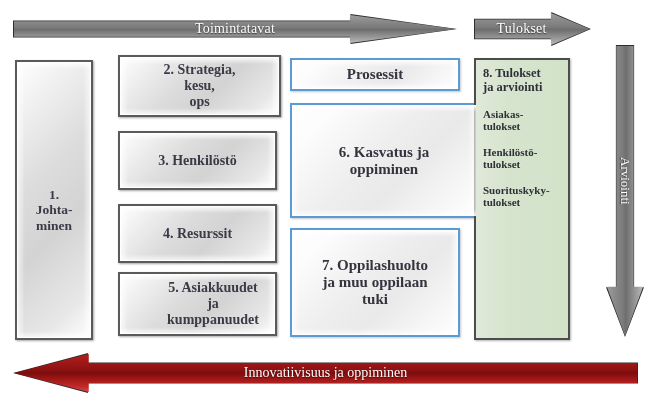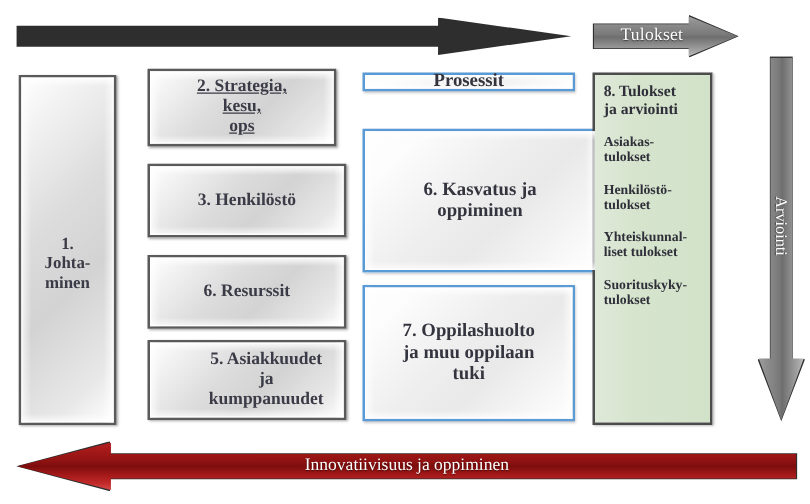--- a/index.html
+++ b/index.html
@@ -178,53 +178,56 @@
     text-shadow: 0 1px 1px rgba(0,0,0,0.55);
     transform: translateY(-10px);
   }
 </style>
 </head>
 <body>
 
 <div id="canvas">
 
   <div class="arrow-outline right" style="left:13px; top:14px; width:444px; height:30px;"></div>
+  <div class="arrow-h right" style="left:14px; top:15px; width:442px; height:28px;">
+    <span class="a-label">Toimintatavat</span>
+  </div>
 
   <div class="arrow-outline right short" style="left:474px; top:12px; width:117px; height:34px;"></div>
   <div class="arrow-h right short" style="left:475px; top:13px; width:115px; height:32px;">
     <span class="a-label" style="margin-right:22px;">Tulokset</span>
   </div>
 
   <div class="box" id="box-johtaminen" style="left:15px; top:60px; width:78px; height:280px;">
     <span class="inner" style="white-space:pre-line;">1.
 Johta-
 minen</span>
   </div>
 
-  <div class="box" style="left:118px; top:55px; width:151px; height:62px; font-size:14px;text-decoration:underline;">
+  <div class="box" style="left:118px; top:55px; width:163px; height:62px; font-size:14px;">
     <span class="inner" style="white-space:pre-line;">2. Strategia,
 kesu,
 ops</span>
   </div>
 
   <div class="box" style="left:118px; top:131px; width:159px; height:59px; font-size:14px;">
     <span class="inner" style="white-space:pre-line;">3. Henkilöstö</span>
   </div>
 
   <div class="box" style="left:118px; top:204px; width:159px; height:59px; font-size:14px;">
-    <span class="inner" style="white-space:pre-line;">6. Resurssit</span>
+    <span class="inner" style="white-space:pre-line;">4. Resurssit</span>
   </div>
 
   <div class="box" style="left:118px; top:272px; width:159px; height:64px; font-size:14px;">
     <span class="inner" style="white-space:pre-line;padding-left:36px;">5. Asiakkuudet
 ja
 kumppanuudet</span>
   </div>
 
-  <div class="box blue" style="left:290px; top:58px; width:170px; height:15px; font-size:15px;justify-content:center;">
+  <div class="box blue" style="left:290px; top:58px; width:170px; height:33px; font-size:15px;justify-content:center;">
     <span class="inner">Prosessit</span>
   </div>
 
   <div class="box blue" style="left:290px; top:103px; width:188px; height:115px; font-size:15px;">
     <span class="inner" style="white-space:pre-line;">6. Kasvatus ja
 oppiminen</span>
   </div>
 
   <div class="box blue" style="left:290px; top:228px; width:170px; height:109px; font-size:15px;">
     <span class="inner" style="white-space:pre-line;">7. Oppilashuolto
@@ -232,22 +235,20 @@
 tuki</span>
   </div>
 
   <div class="green-panel" style="left:474px; top:58px; width:96px; height:282px;">
     <div class="gp-title" style="white-space:pre-line;">8. Tulokset
 ja arviointi</div>
     <div class="gp-item" style="white-space:pre-line;">Asiakas-
 tulokset</div>
     <div class="gp-item" style="white-space:pre-line;">Henkilöstö-
 tulokset</div>
-    <div class="gp-item" style="white-space:pre-line;">Yhteiskunnal-
-liset tulokset</div>
     <div class="gp-item" style="white-space:pre-line;">Suorituskyky-
 tulokset</div>
   </div>
 
   <div class="arrow-outline down" style="left:606px; top:45px; width:38px; height:292px;"></div>
   <div class="arrow-down" style="left:607px; top:46px; width:36px; height:290px;">
     <span class="a-label">Arviointi</span>
   </div>
 
   <div class="arrow-outline left" style="left:13px; top:353px; width:625px; height:40px;"></div>

